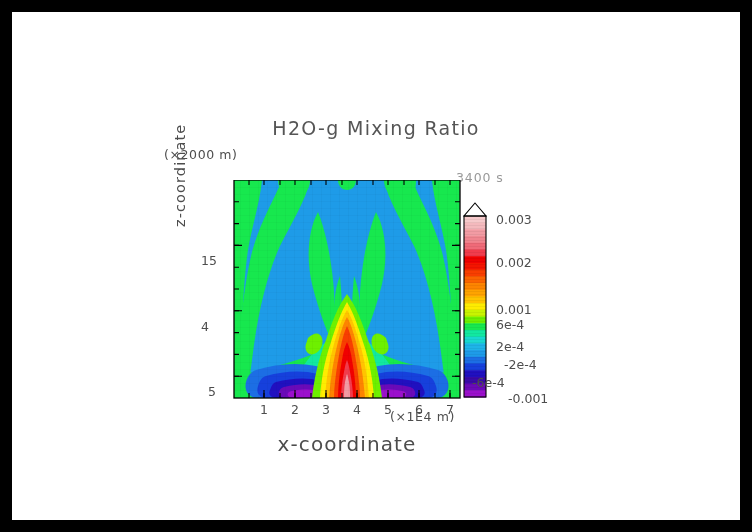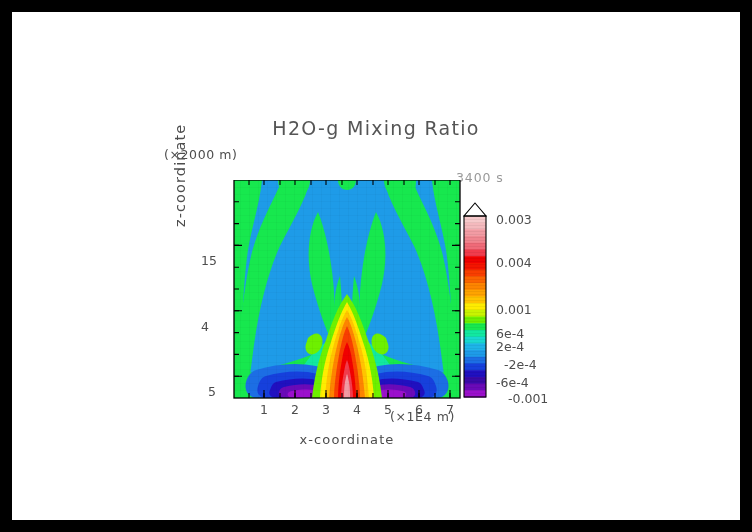--- a/index.html
+++ b/index.html
@@ -18,21 +18,21 @@
   .txt{color:#4d4d4d;white-space:pre;}
   #title{
     left:0;top:105px;width:728px;text-align:center;
     font-size:19px;letter-spacing:1.3px;color:#555555;
   }
   #zunit{left:152px;top:135px;font-size:12.5px;letter-spacing:0.6px;color:#4d4d4d;}
   #xunit{left:378px;top:397px;font-size:12.5px;letter-spacing:0.6px;color:#4d4d4d;}
   #timestamp{left:444px;top:158px;font-size:12.5px;letter-spacing:0.9px;color:#9a9a9a;}
   #xlabel{
     left:222px;top:420px;width:226px;text-align:center;
-    font-size:13px;letter-spacing:1.1px;color:#4d4d4d;
+    font-size:20px;letter-spacing:1.1px;color:#4d4d4d;
   }
   #ylabel{
     left:160px;top:215px;
     font-size:14.5px;letter-spacing:1.1px;color:#4d4d4d;
     transform:rotate(-90deg);transform-origin:0 0;
   }
   #plot{left:210px;top:168px;}
   #cbar{left:450px;top:190px;}
   .ticklab{font-size:12.5px;color:#4d4d4d;position:absolute;white-space:pre;}
 </style>
@@ -239,22 +239,22 @@
         <rect x="2" y="188" width="22" height="1" fill="#000" opacity="0.05"></rect>
         <rect x="2" y="191" width="22" height="1" fill="#000" opacity="0.05"></rect>
         <rect x="2" y="194" width="22" height="1" fill="#000" opacity="0.05"></rect>
       </g>
     <polygon id="cbar-arrow" points="13,1 24,14 2,14" fill="#ffffff" stroke="#000000" stroke-width="1.1"></polygon>
     <rect x="2" y="14" width="22" height="181" fill="none" stroke="#000000" stroke-width="1.1"></rect>
   </svg>
 
   <div class="abs" id="cbar-labels">
       <span class="ticklab" style="left: 484px; top: 200px;">0.003</span>
-      <span class="ticklab" style="left: 484px; top: 243px;">0.004</span>
+      <span class="ticklab" style="left: 484px; top: 243px;">0.002</span>
       <span class="ticklab" style="left: 484px; top: 290px;">0.001</span>
-      <span class="ticklab" style="left: 484px; top: 314px;">6e-4</span>
+      <span class="ticklab" style="left: 484px; top: 305px;">6e-4</span>
       <span class="ticklab" style="left: 484px; top: 327px;">2e-4</span>
       <span class="ticklab" style="left: 484px; top: 345px; margin-left: 8px;">-2e-4</span>
-      <span class="ticklab" style="left: 484px; top: 363px;">-6e-4</span>
+      <span class="ticklab" style="left: 460px; top: 363px;">-6e-4</span>
       <span class="ticklab" style="left: 484px; top: 379px; margin-left: 12px;">-0.001</span>
     </div>
 
 </div>
 
 </body></html>

